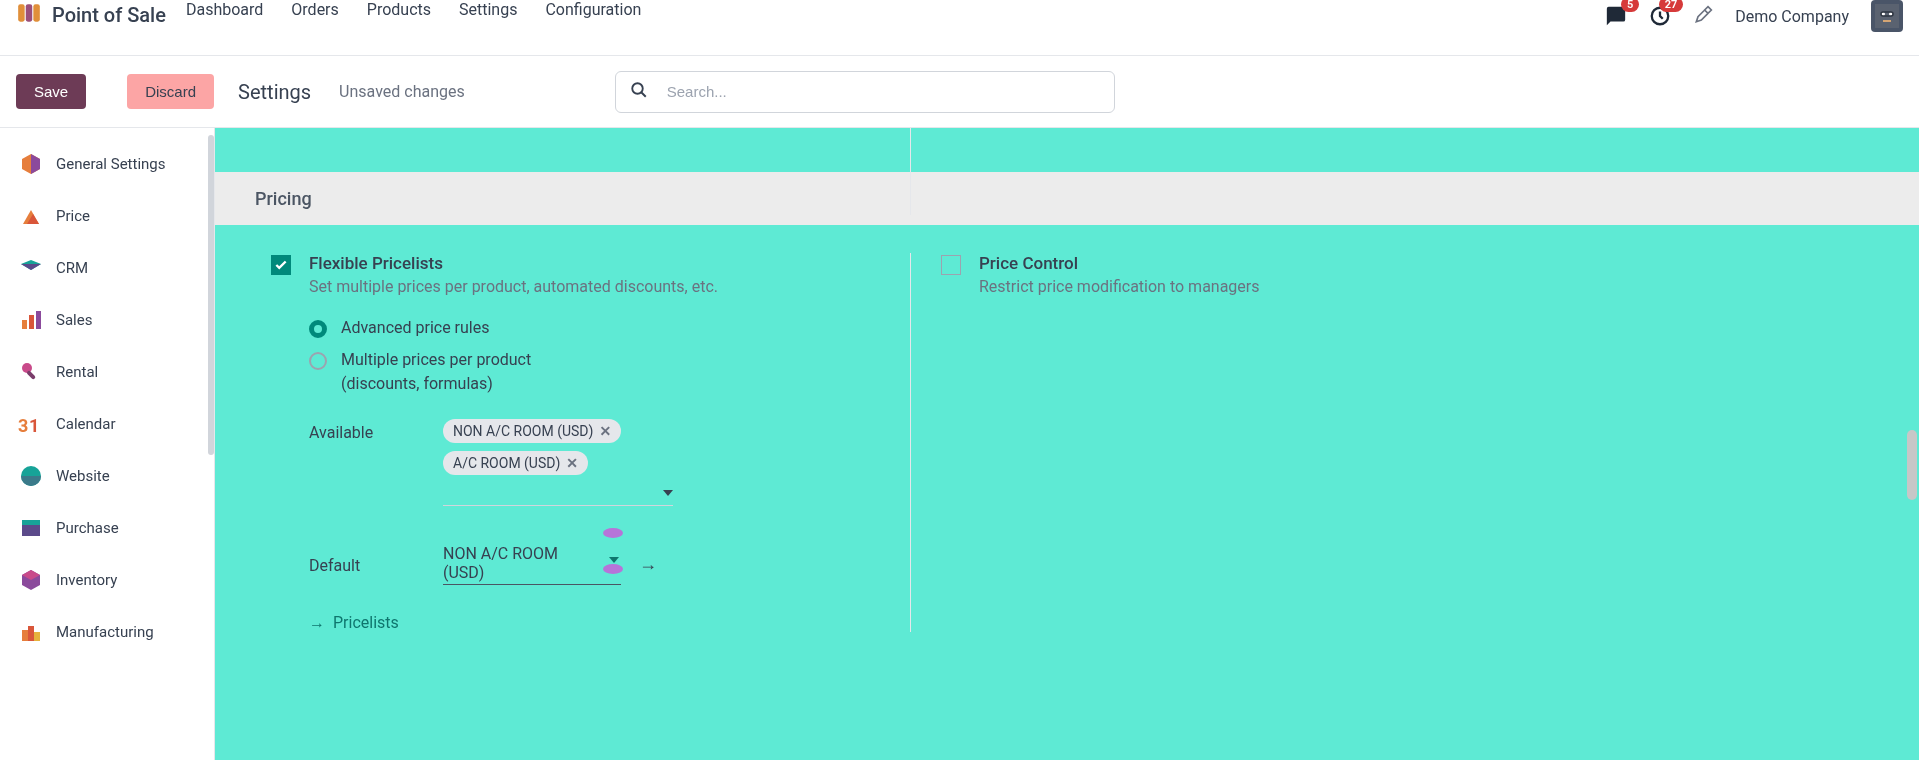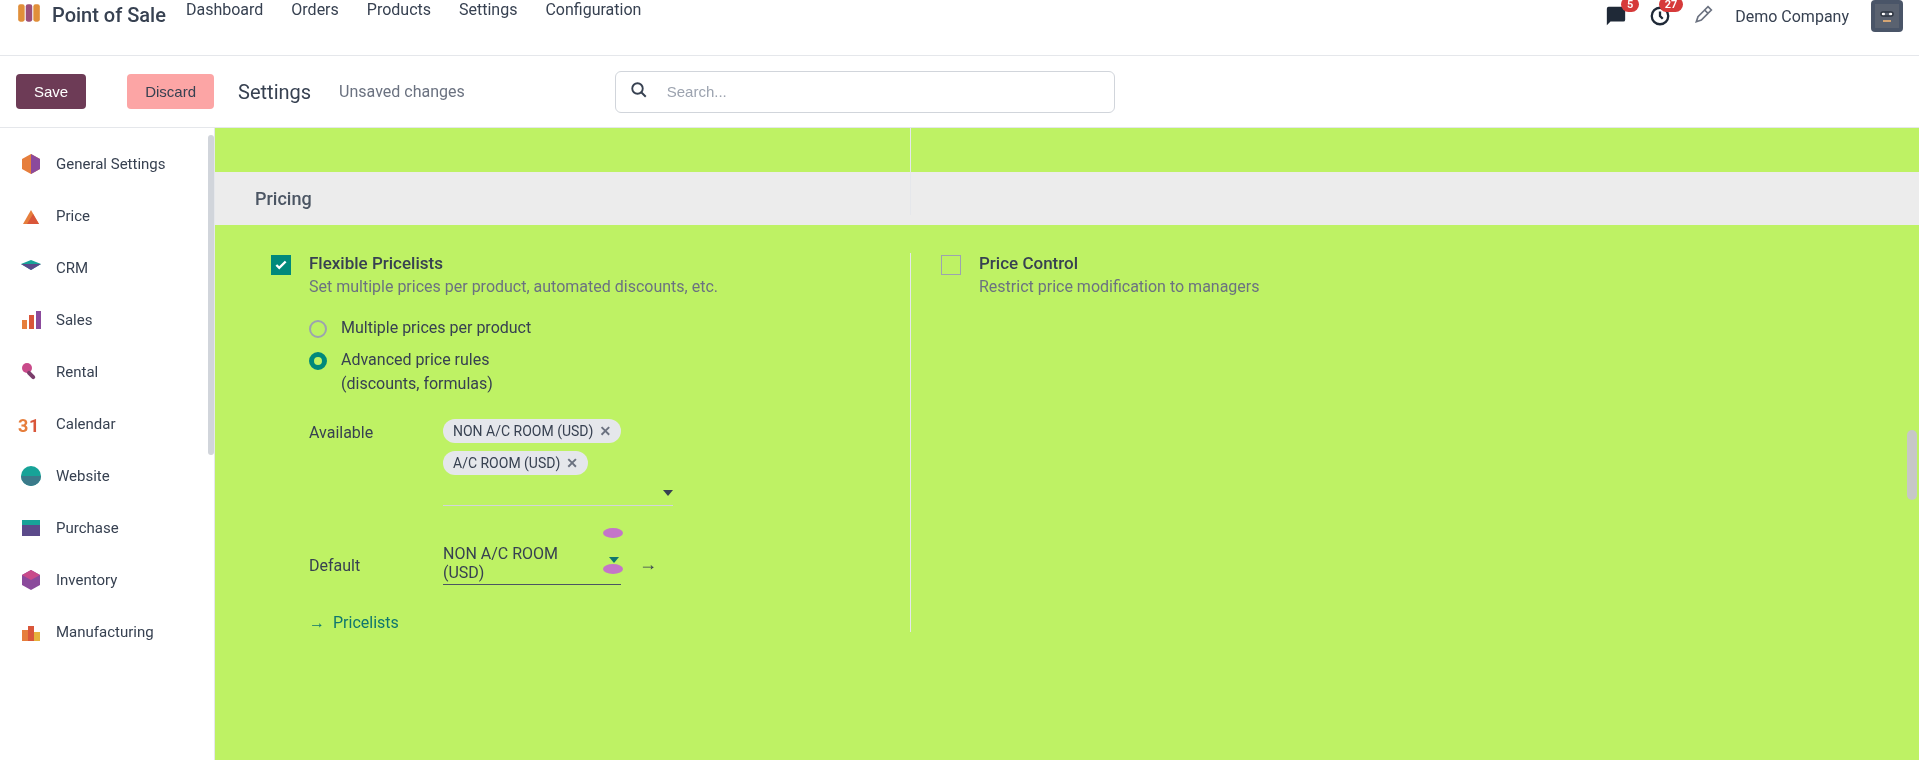--- a/index.html
+++ b/index.html
@@ -26,21 +26,21 @@
 .search-box { width: 500px; height: 42px; border: 1px solid #d1d5db; border-radius: 6px; display: flex; align-items: center; padding: 0 14px; gap: 19px; }
 .search-box input { border: none; outline: none; font-size: 15px; flex: 1; color: #374151; }
 .search-box input::placeholder { color: #9ca3af; }
 
 .body-wrap { display: flex; height: 632px; }
 .sidebar { width: 215px; border-right: 1px solid #e5e7eb; padding-top: 10px; overflow-y: auto; }
 .sidebar-scroll { position: absolute; left: 208px; top: 135px; width: 6px; height: 320px; background: #d1d5db; border-radius: 3px; }
 .sidebar-item { display: flex; align-items: center; gap: 12px; padding: 13px 18px; cursor: pointer; font-size: 15px; color: #374151; }
 .sidebar-icon { width: 26px; height: 26px; display: flex; align-items: center; justify-content: center; }
 
-.content { flex: 1; overflow-y: auto; background: #bef264; }
+.content { flex: 1; overflow-y: auto; background: #5eead4; }
 .section-header { background: #ececec; padding: 16px 40px; font-size: 18px; color: #4b5563; font-weight: 500; margin-top: 44px; }
 .settings-grid { display: flex; padding: 28px 40px 0 56px; gap: 0; }
 .setting-block { display: flex; gap: 18px; }
 .left-block { width: 640px; border-right: 1px solid #e5e7eb; padding-right: 40px; position: relative;}
 .left-block::after { content:""; position:absolute; top:-128px; right:-1px; width:1px; height:90px; background:#e5e7eb;}
 .right-block { padding-left: 30px; }
 .checkbox { width: 20px; height: 20px; border: 1px solid #9ca3af; display: flex; align-items: center; justify-content: center; flex-shrink: 0; margin-top: 2px; cursor: pointer; }
 .checkbox.checked { background: #00897b; border-color: #00897b; color: #fff; }
 .setting-title { font-size: 17px; color: #374151; font-weight: 500; }
 .setting-desc { font-size: 16px; color: #6b7280; margin-top: 4px; }
@@ -246,26 +246,26 @@
           <svg width="14" height="14" viewBox="0 0 24 24" fill="none" stroke="#fff" stroke-width="4">
               <path d="M4 12l5 5L20 6"></path>
             </svg>
         </div>
         <div style="flex:1">
           <div class="setting-title">Flexible Pricelists</div>
           <div class="setting-desc">Set multiple prices per product, automated discounts, etc.</div>
 
           <div class="radio-group">
             <div class="radio-row">
+              <div class="radio selected"></div>
+              <span class="radio-label">Advanced price rules</span>
+            </div>
+            <div class="radio-row">
               <div class="radio"></div>
               <span class="radio-label">Multiple prices per product</span>
-            </div>
-            <div class="radio-row">
-              <div class="radio selected"></div>
-              <span class="radio-label">Advanced price rules</span>
             </div>
             <div class="radio-sub">(discounts, formulas)</div>
           </div>
 
           <div class="field-row">
             <div class="field-label">Available</div>
             <div class="tags">
               <span class="tag">
                 <span>NON A/C ROOM (USD)</span>
                 <span class="tag-close">✕</span>

